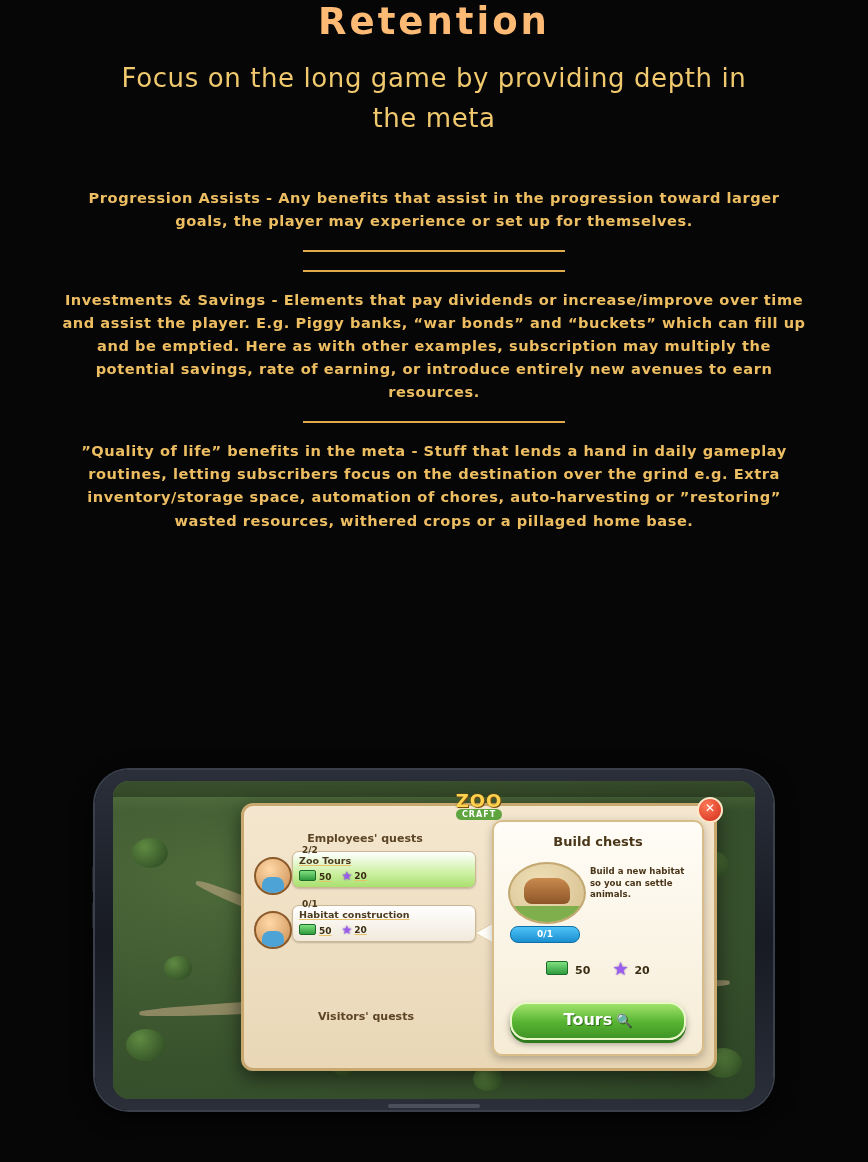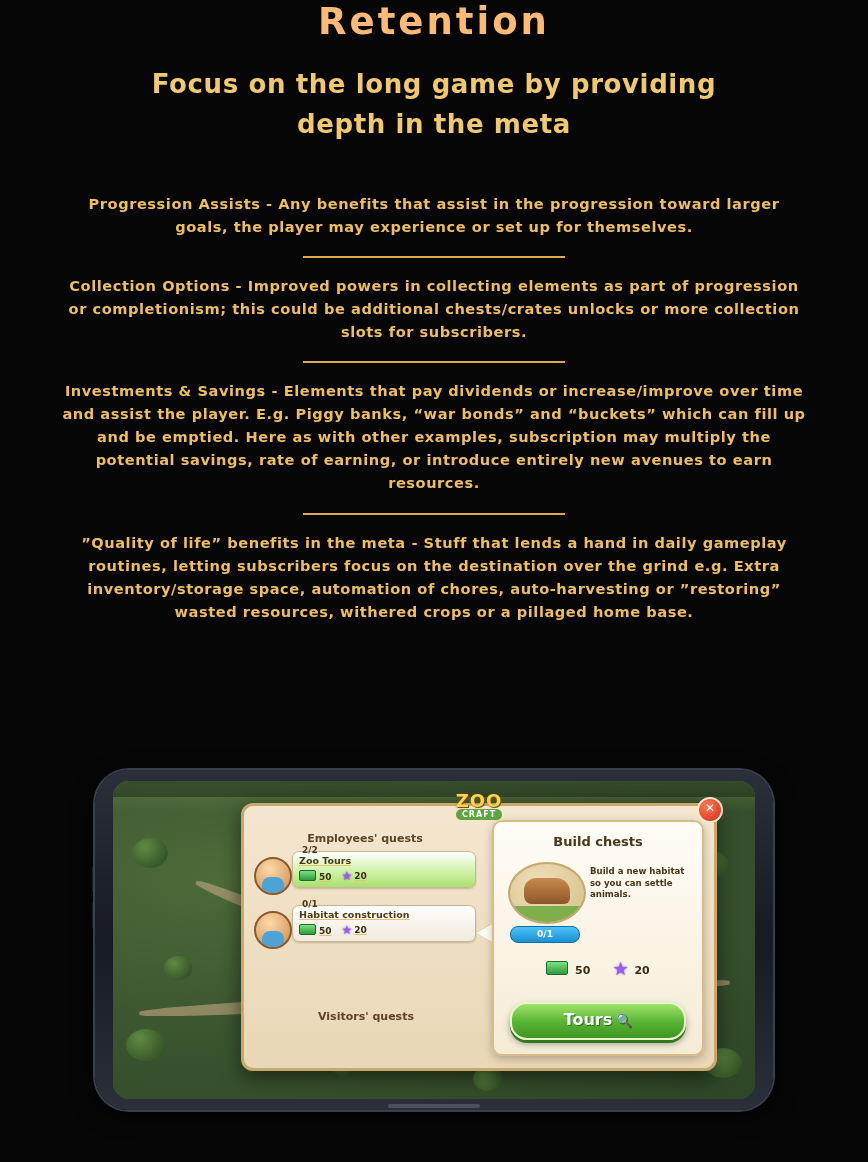--- a/index.html
+++ b/index.html
@@ -28,25 +28,25 @@
     font-size: 37px;
     font-weight: bold;
     letter-spacing: 3px;
     color: #fdba74;
     margin: 0;
     font-family: "DejaVu Sans", sans-serif;
   }
   .subtitle {
     text-align: center;
     font-size: 26px;
-    font-weight: bold;
+    font-weight: normal;
     letter-spacing: 0.6px;
     color: #f0c96e;
     line-height: 1.52;
-    margin: 22px auto 0;
+    margin: 16px auto 0;
     width: 640px;
   }
 
   
   .blocks {
     margin-top: 48px;
     padding: 0 60px;
   }
   .block {
     text-align: center;
@@ -417,21 +417,20 @@
 <body>
 
 <div class="page">
 
   <h1 class="title">Retention</h1>
   <div class="subtitle">Focus on the long game by providing depth in the meta</div>
 
   <div class="blocks">
     <div class="block">Progression Assists - Any benefits that assist in the progression toward larger goals, the player may experience or set up for themselves.</div>
     <div class="divider"></div>
-    <div class="block">Collection Options - Improved powers in collecting elements as part of progression or completionism; this could be additional chests/crates unlocks or more collection slots for subscribers.</div>
     <div class="divider"></div>
     <div class="block">Investments &amp; Savings - Elements that pay dividends or increase/improve over time and assist the player. E.g. Piggy banks, “war bonds” and “buckets” which can fill up and be emptied. Here as with other examples, subscription may multiply the potential savings, rate of earning, or introduce entirely new avenues to earn resources.</div>
     <div class="divider"></div>
     <div class="block">”Quality of life” benefits in the meta - Stuff that lends a hand in daily gameplay routines, letting subscribers focus on the destination over the grind e.g. Extra inventory/storage space, automation of chores, auto-harvesting or ”restoring” wasted resources, withered crops or a pillaged home base.</div>
   </div>
 
   <div class="phone-wrap">
     <div class="side-btn" style="left:-3px; top:96px; width:3px; height:26px;"></div>
     <div class="side-btn" style="left:-3px; top:132px; width:3px; height:26px;"></div>
     <div class="phone-body">

